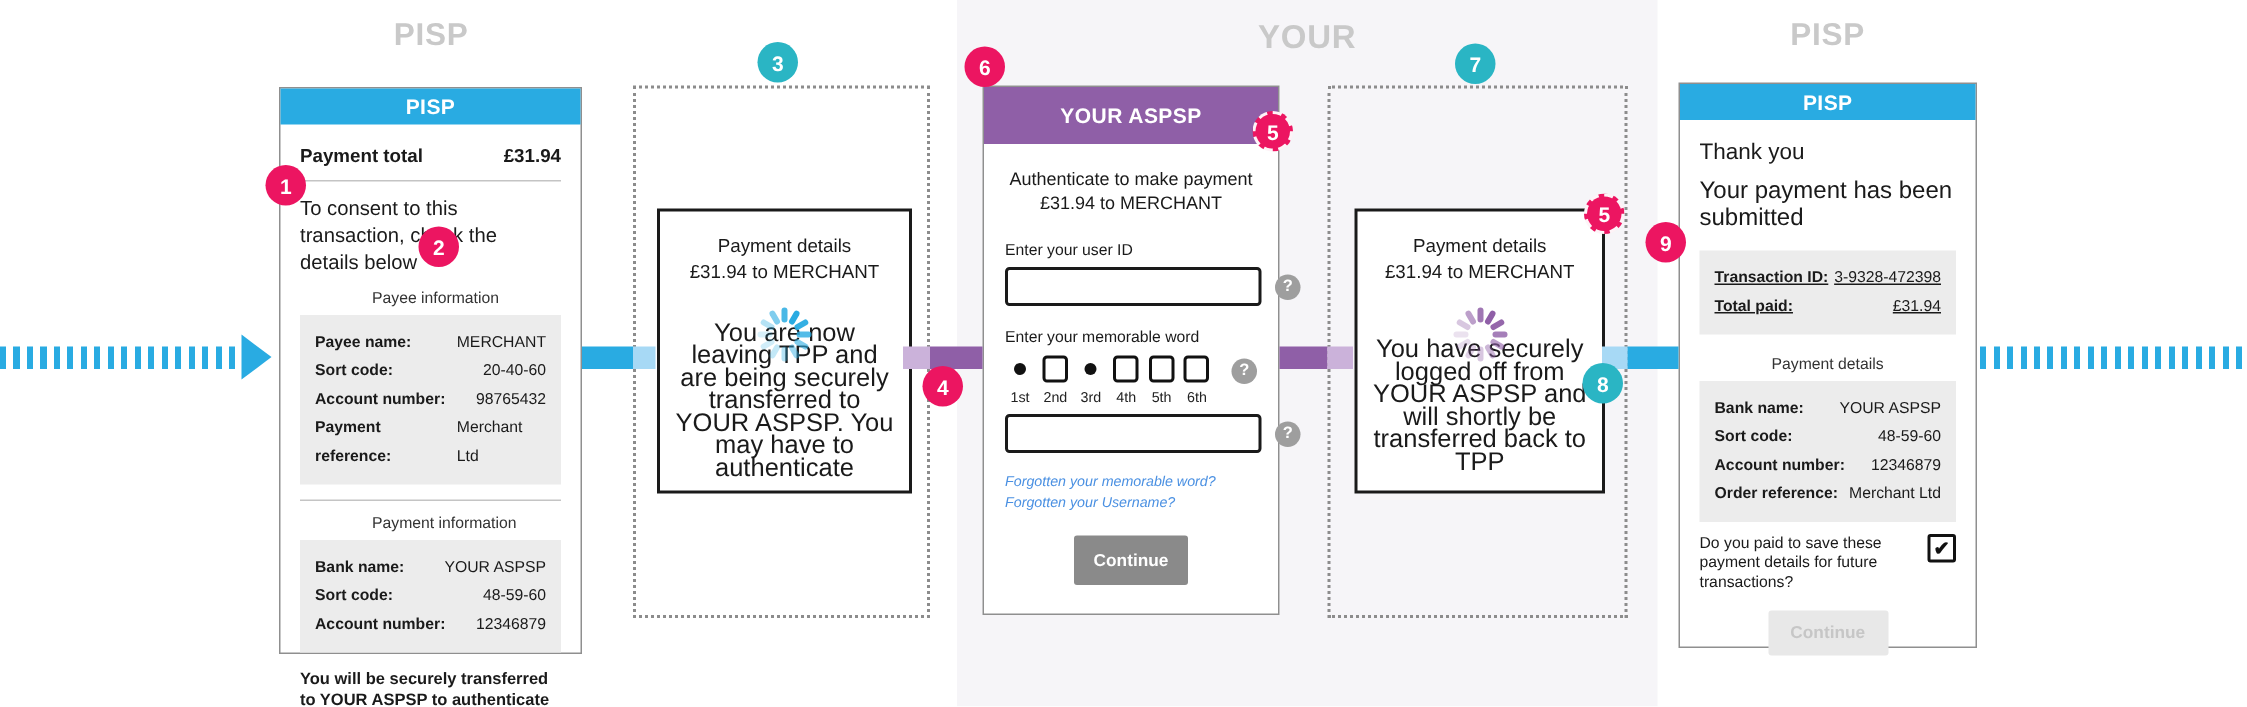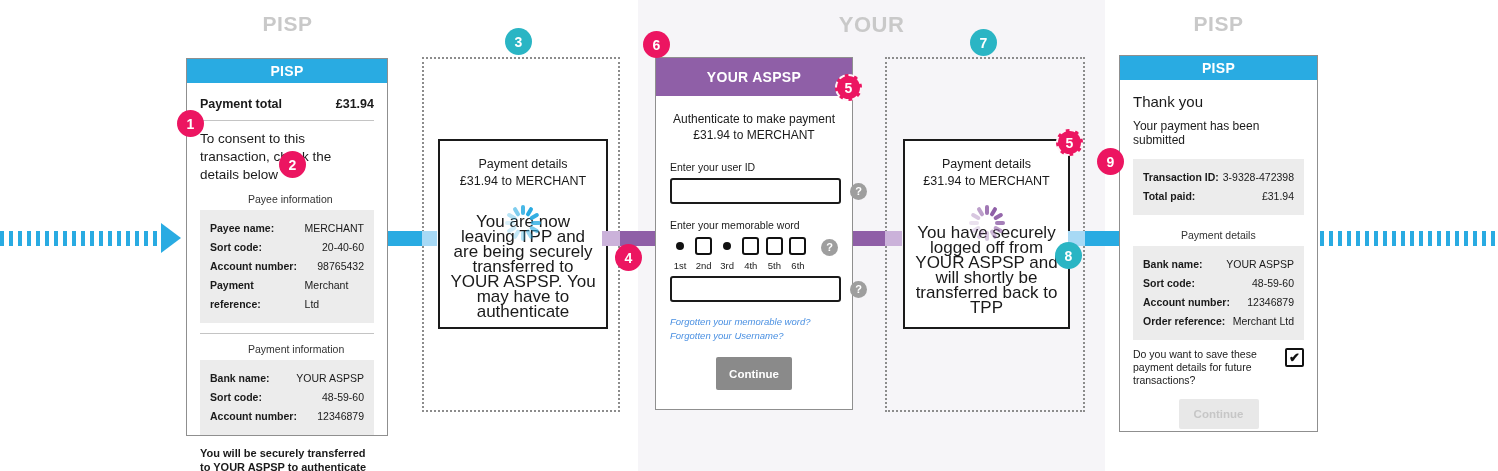--- a/index.html
+++ b/index.html
@@ -75,21 +75,21 @@
   .mem-cell { display:flex; flex-direction:column; align-items:center; width:20px; }
   .mem-cell .slot { height:18px; display:flex; align-items:center; justify-content:center; }
   .dot { width:8px; height:8px; border-radius:50%; background:#111; }
   .mbox { width:17px; height:18px; border:2px solid #111; border-radius:3px; background:#fff; }
   .mem-lbl { font-size:9.5px; margin-top:5px; color:#222; }
   .links { margin-top:13px; }
   .lnk { display:block; color:#4a90e2; font-style:italic; font-size:9.5px; line-height:14px; text-decoration:none; }
 
   
   .ty-title { font-size:15px; margin-top:13px; }
-  .ty-sub { font-size:12px; margin-top:9px; }
+  .ty-sub { font-size:16px; margin-top:9px; }
   .save-row { display:flex; align-items:flex-start; margin-top:8px; }
   .save-q { flex:1; font-size:10.5px; line-height:13px; padding-right:8px; }
   .chk { width:19px; height:19px; min-width:19px; border:2.5px solid #111; border-radius:2px; background:#fff; display:flex; align-items:center; justify-content:center; font-size:13px; font-weight:bold; color:#111; cursor:pointer; }
 </style>
 </head>
 <body>
 
 <div class="canvas">
 
   <div class="zone-aspsp"></div>
@@ -277,21 +277,21 @@
         </div>
       <div class="inner-msg">You have securely logged off from YOUR ASPSP and will shortly be transferred back to TPP</div>
     </div>
   </div>
 
   <div class="panel" style="left:1119px;top:55px;width:199px;height:377px;">
     <div class="hdr hdr-blue">PISP</div>
     <div class="pbody">
       <div class="ty-title">Thank you</div>
       <div class="ty-sub">Your payment has been submitted</div>
-      <div class="info-box" style="margin-top:12px;">
+      <div class="info-box" style="margin-top:12px;text-decoration:underline;">
         <div class="irow">
             <b>Transaction ID:</b>
             <span>3-9328-472398</span>
           </div>
         <div class="irow">
             <b>Total paid:</b>
             <span>£31.94</span>
           </div>
       </div>
       <div class="sec-lbl" style="margin-top:14px;">Payment details</div>
@@ -307,20 +307,20 @@
         <div class="irow">
             <b>Account number:</b>
             <span>12346879</span>
           </div>
         <div class="irow">
             <b>Order reference:</b>
             <span>Merchant Ltd</span>
           </div>
       </div>
       <div class="save-row">
-        <div class="save-q">Do you want to save these payment details for future transactions?</div>
+        <div class="save-q">Do you paid to save these payment details for future transactions?</div>
         <div class="chk">✔</div>
       </div>
       <button class="btn btn-disabled">Continue</button>
     </div>
   </div>
 
 </div>
 
 </body></html>

